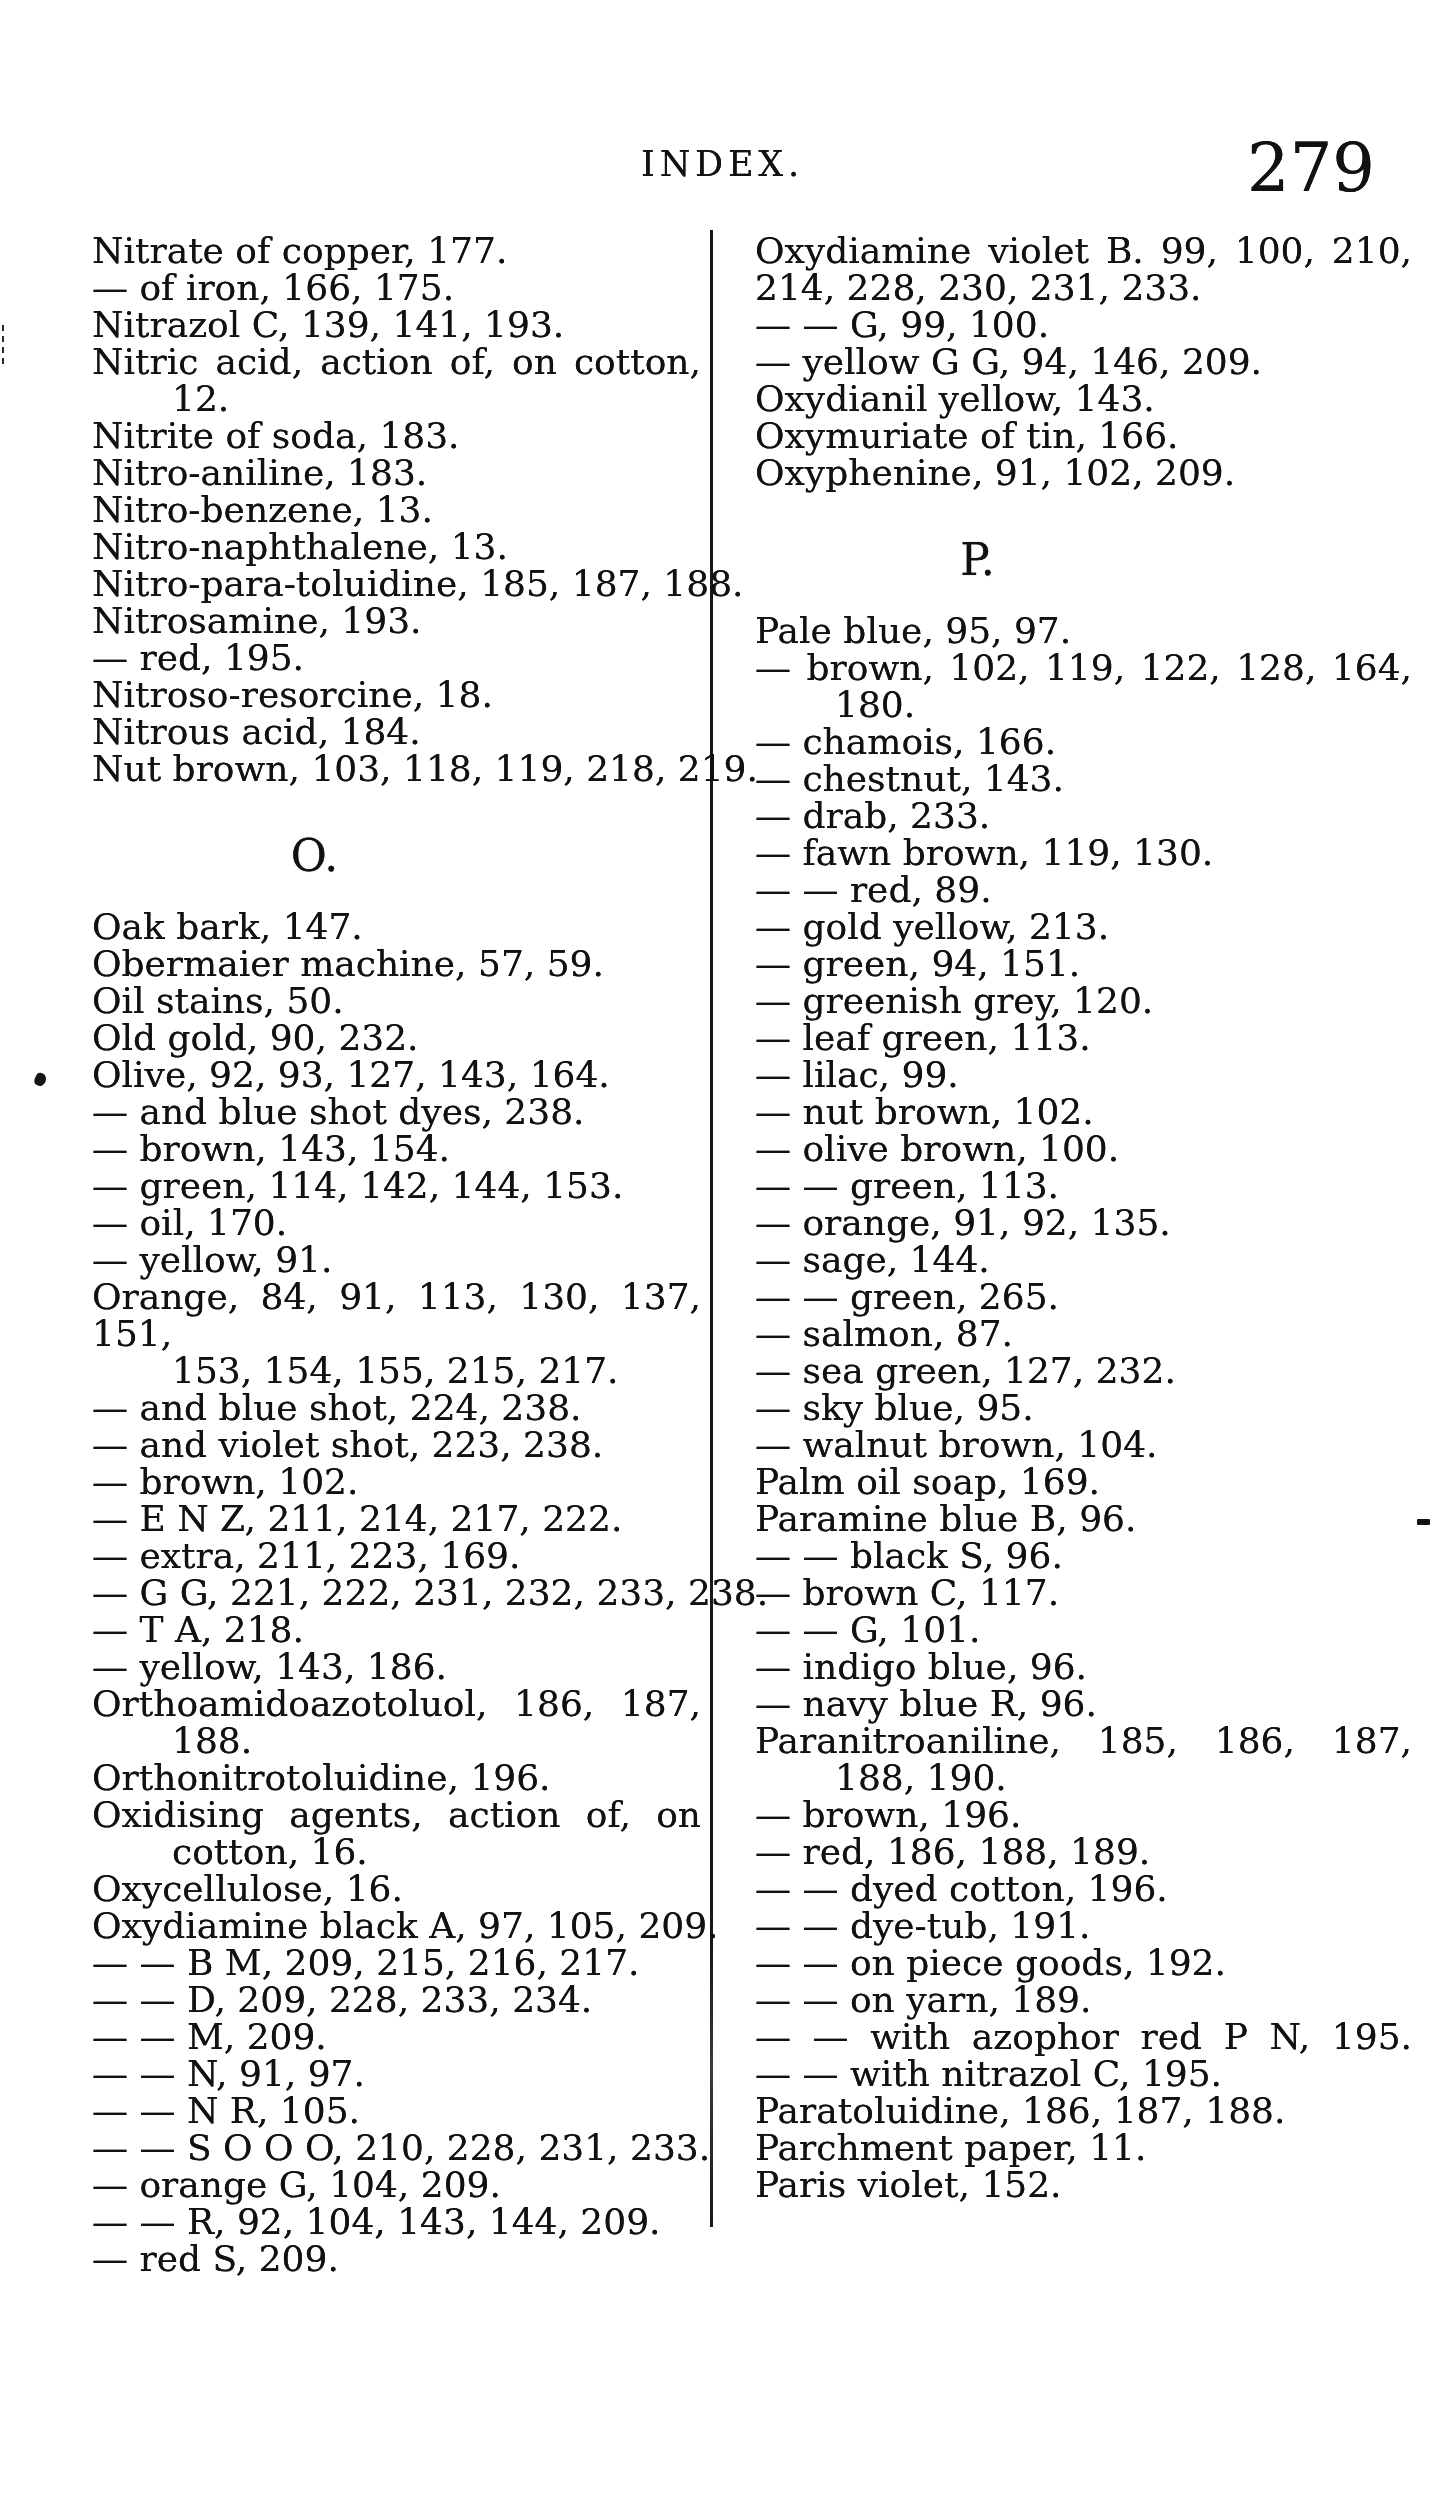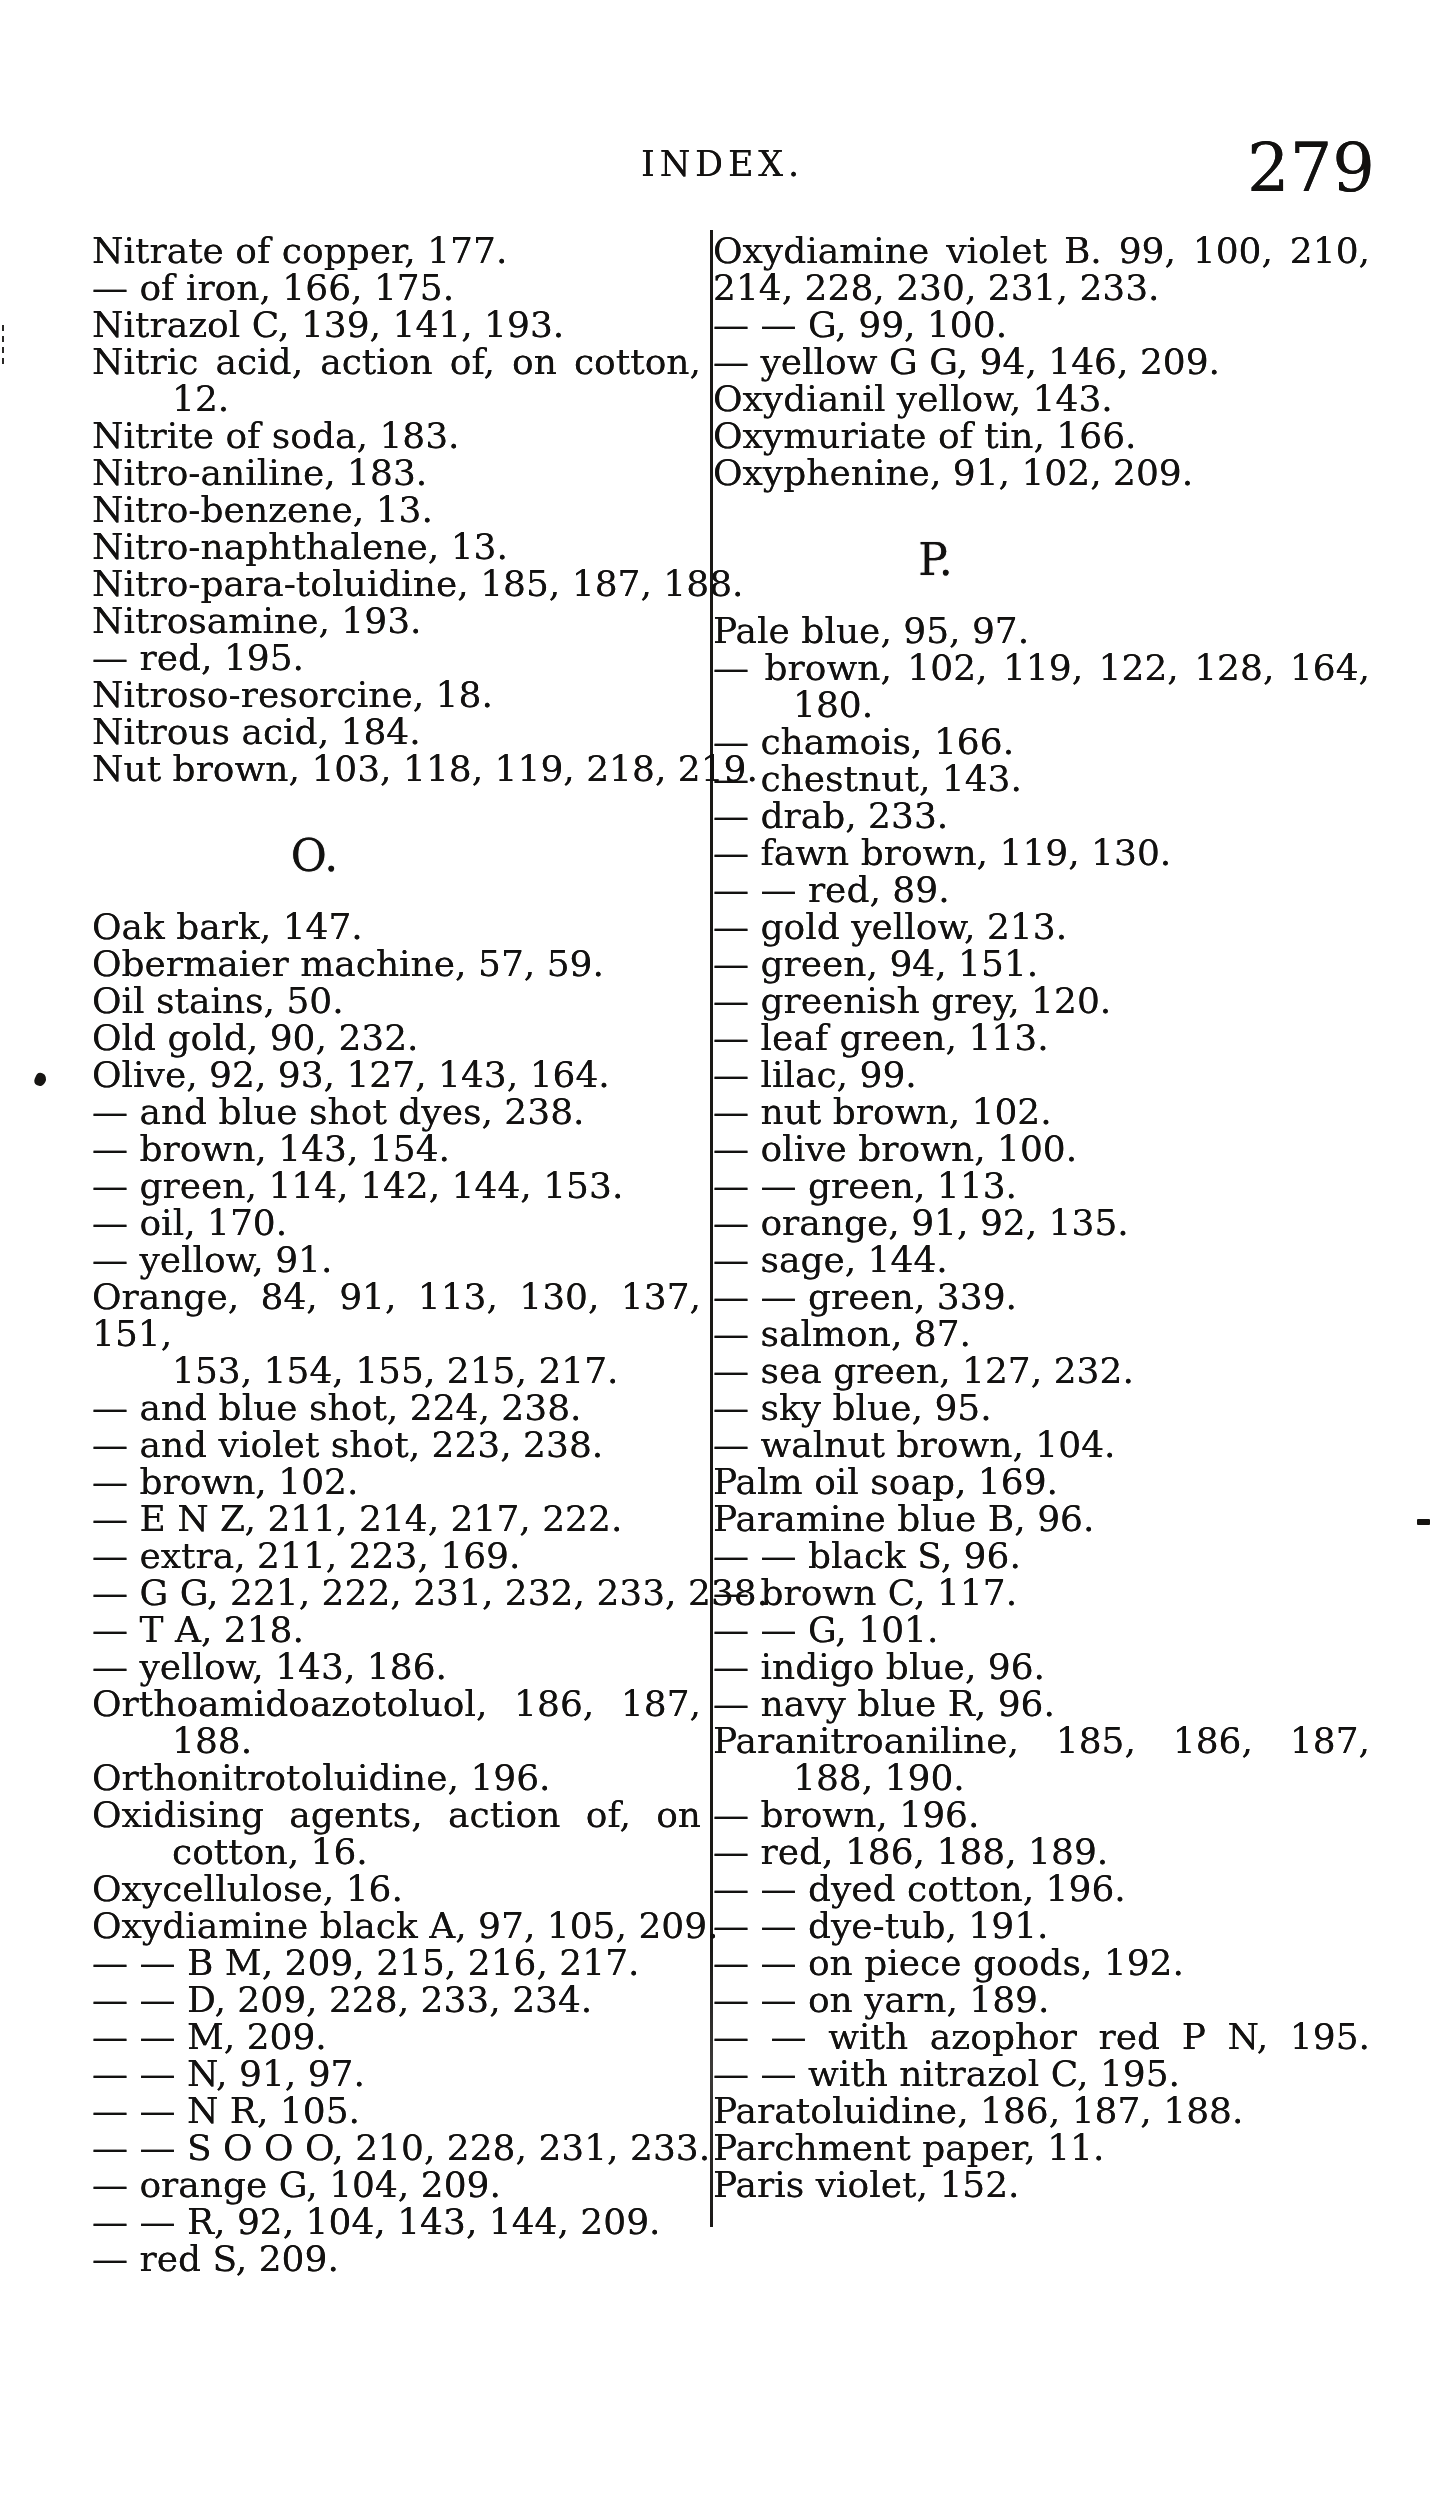--- a/index.html
+++ b/index.html
@@ -30,21 +30,21 @@
     position: absolute;
     left: 1247px; top: -5.8px;
     font-size: 67px; line-height: 1;
     text-shadow: 0 0 0.6px rgba(10,8,6,.85);
   }
   .column {
     position: absolute;
     top: 232px;
   }
   .column.left  { left: 92px;  width: 609px; }
-  .column.right { left: 713px; width: 657px; }
+  .column.right { left: 755px; width: 657px; }
   .line {
     font-size: 36px;
     line-height: 37px;
     white-space: nowrap;
     text-shadow: 0 0 0.6px rgba(10,8,6,.8);
   }
   .line.just {
     white-space: normal;
     text-align: justify;
     text-align-last: justify;
@@ -175,21 +175,21 @@
       <div class="line">— gold yellow, 213.</div>
       <div class="line">— green, 94, 151.</div>
       <div class="line">— greenish grey, 120.</div>
       <div class="line">— leaf green, 113.</div>
       <div class="line">— lilac, 99.</div>
       <div class="line">— nut brown, 102.</div>
       <div class="line">— olive brown, 100.</div>
       <div class="line">— — green, 113.</div>
       <div class="line">— orange, 91, 92, 135.</div>
       <div class="line">— sage, 144.</div>
-      <div class="line">— — green, 339.</div>
+      <div class="line">— — green, 265.</div>
       <div class="line">— salmon, 87.</div>
       <div class="line">— sea green, 127, 232.</div>
       <div class="line">— sky blue, 95.</div>
       <div class="line">— walnut brown, 104.</div>
       <div class="line">Palm oil soap, 169.</div>
       <div class="line">Paramine blue B, 96.</div>
       <div class="line">— — black S, 96.</div>
       <div class="line">— brown C, 117.</div>
       <div class="line">— — G, 101.</div>
       <div class="line">— indigo blue, 96.</div>

